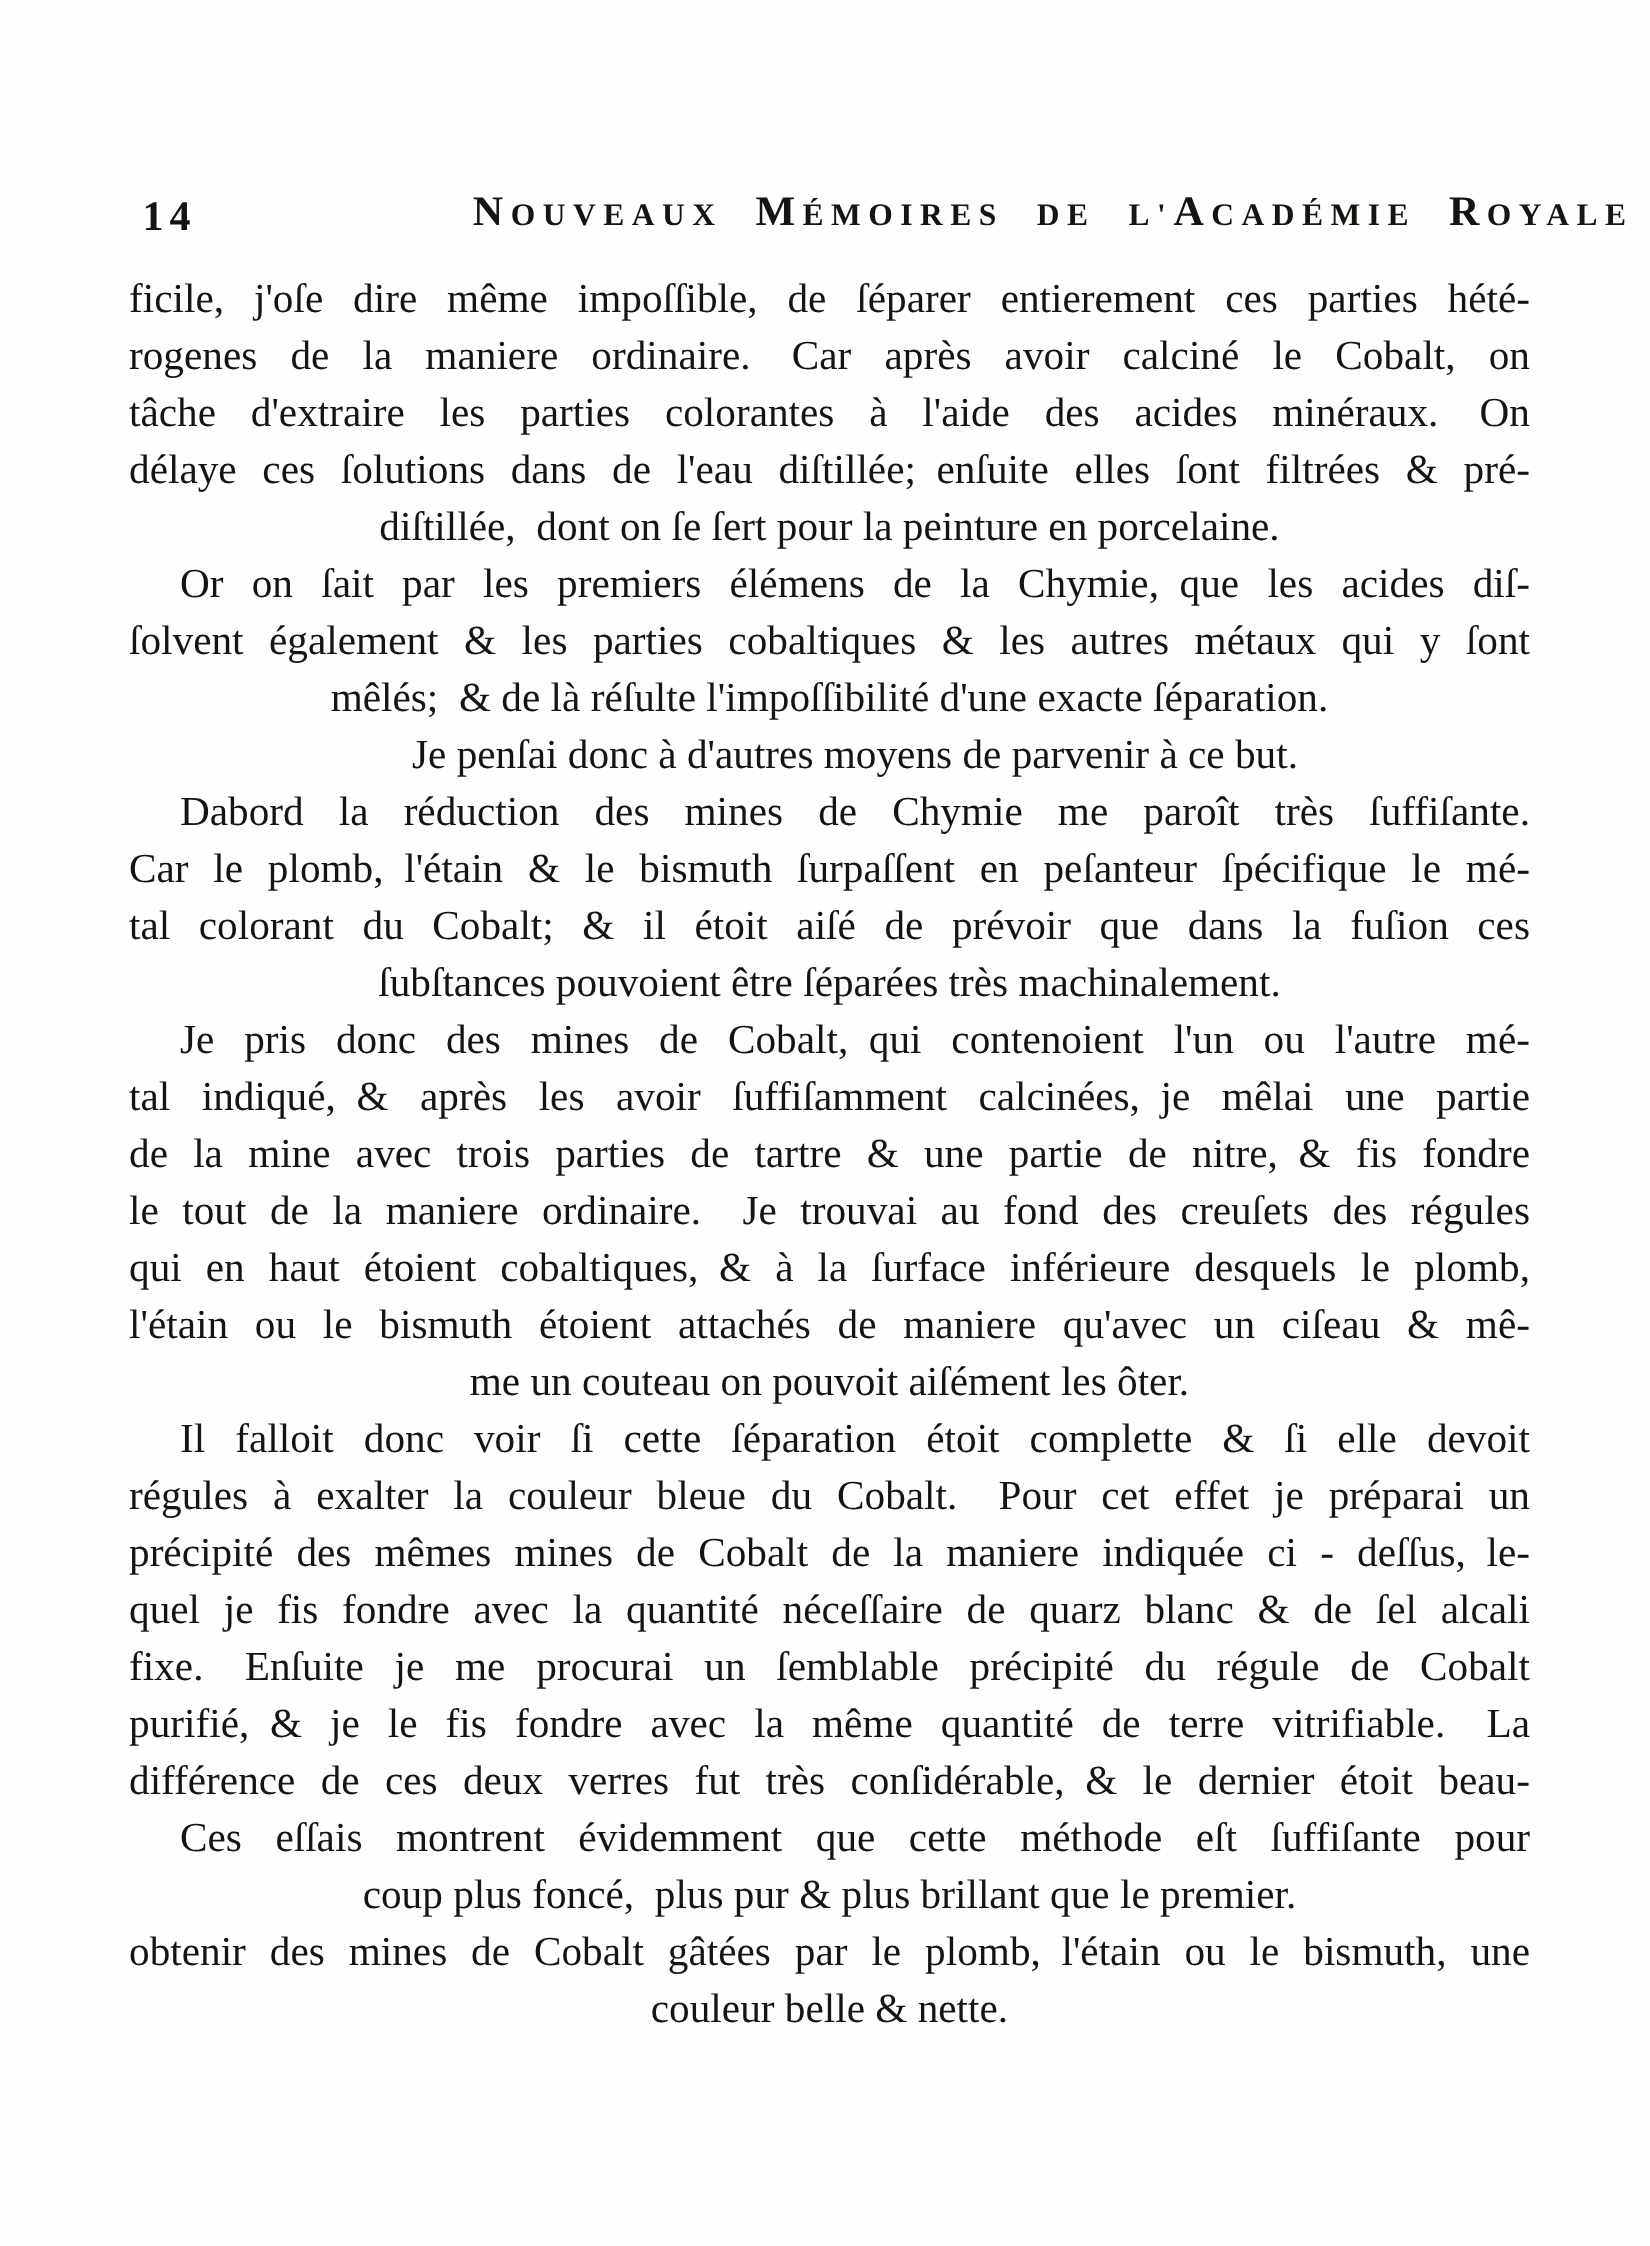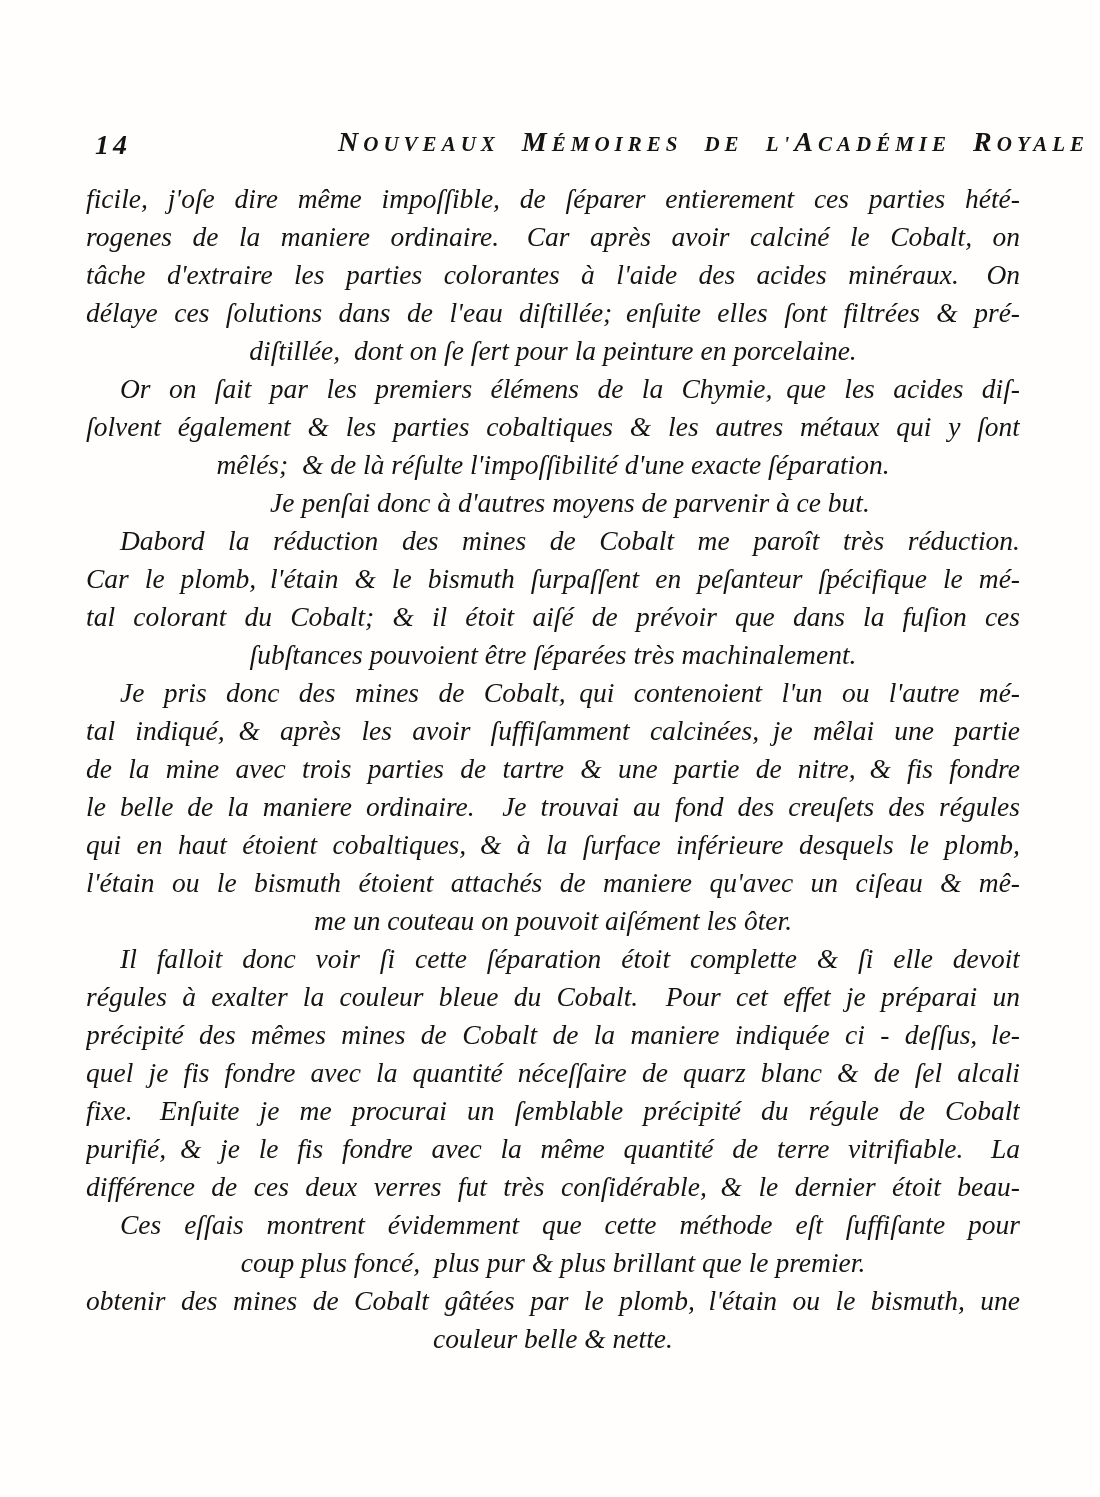--- a/index.html
+++ b/index.html
@@ -7,21 +7,20 @@
     width:1100px;height:1497px;
     background:#ffffff;
     font-family:"Liberation Serif","DejaVu Serif",serif;
   }
   .page{
     position:relative;
     width:1100px;height:1497px;
     background:var(--paper,#fffefd);
     color:var(--ink,#161412);
     overflow:hidden;
-    font-style:italic;
   }
   
   .pagenum{
     position:absolute;
     left:95px;top:129px;
     font-size:28px;
     letter-spacing:4px;
     font-weight:bold;
   }
   .running-header{
@@ -67,28 +66,28 @@
   <div class="textblock" id="textblock">
       <div class="line j">ficile, j'oſe dire même impoſſible, de ſéparer entierement ces parties hété-</div>
       <div class="line j">rogenes de la maniere ordinaire. Car après avoir calciné le Cobalt, on</div>
       <div class="line j">tâche d'extraire les parties colorantes à l'aide des acides minéraux. On</div>
       <div class="line j">délaye ces ſolutions dans de l'eau diſtillée; enſuite elles ſont filtrées &amp; pré-</div>
       <div class="line">diſtillée, dont on ſe ſert pour la peinture en porcelaine.</div>
       <div class="line j indent">Or on ſait par les premiers élémens de la Chymie, que les acides diſ-</div>
       <div class="line j">ſolvent également &amp; les parties cobaltiques &amp; les autres métaux qui y ſont</div>
       <div class="line">mêlés; &amp; de là réſulte l'impoſſibilité d'une exacte ſéparation.</div>
       <div class="line indent">Je penſai donc à d'autres moyens de parvenir à ce but.</div>
-      <div class="line j indent">Dabord la réduction des mines de Cobalt me paroît très réduction.</div>
+      <div class="line j indent">Dabord la réduction des mines de Chymie me paroît très ſuffiſante.</div>
       <div class="line j">Car le plomb, l'étain &amp; le bismuth ſurpaſſent en peſanteur ſpécifique le mé-</div>
       <div class="line j">tal colorant du Cobalt; &amp; il étoit aiſé de prévoir que dans la fuſion ces</div>
       <div class="line">ſubſtances pouvoient être ſéparées très machinalement.</div>
       <div class="line j indent">Je pris donc des mines de Cobalt, qui contenoient l'un ou l'autre mé-</div>
       <div class="line j">tal indiqué, &amp; après les avoir ſuffiſamment calcinées, je mêlai une partie</div>
       <div class="line j">de la mine avec trois parties de tartre &amp; une partie de nitre, &amp; fis fondre</div>
-      <div class="line j">le belle de la maniere ordinaire. Je trouvai au fond des creuſets des régules</div>
+      <div class="line j">le tout de la maniere ordinaire. Je trouvai au fond des creuſets des régules</div>
       <div class="line j">qui en haut étoient cobaltiques, &amp; à la ſurface inférieure desquels le plomb,</div>
       <div class="line j">l'étain ou le bismuth étoient attachés de maniere qu'avec un ciſeau &amp; mê-</div>
       <div class="line">me un couteau on pouvoit aiſément les ôter.</div>
       <div class="line j indent">Il falloit donc voir ſi cette ſéparation étoit complette &amp; ſi elle devoit</div>
       <div class="line j">régules à exalter la couleur bleue du Cobalt. Pour cet effet je préparai un</div>
       <div class="line j">précipité des mêmes mines de Cobalt de la maniere indiquée ci - deſſus, le-</div>
       <div class="line j">quel je fis fondre avec la quantité néceſſaire de quarz blanc &amp; de ſel alcali</div>
       <div class="line j">fixe. Enſuite je me procurai un ſemblable précipité du régule de Cobalt</div>
       <div class="line j">purifié, &amp; je le fis fondre avec la même quantité de terre vitrifiable. La</div>
       <div class="line j">différence de ces deux verres fut très conſidérable, &amp; le dernier étoit beau-</div>

